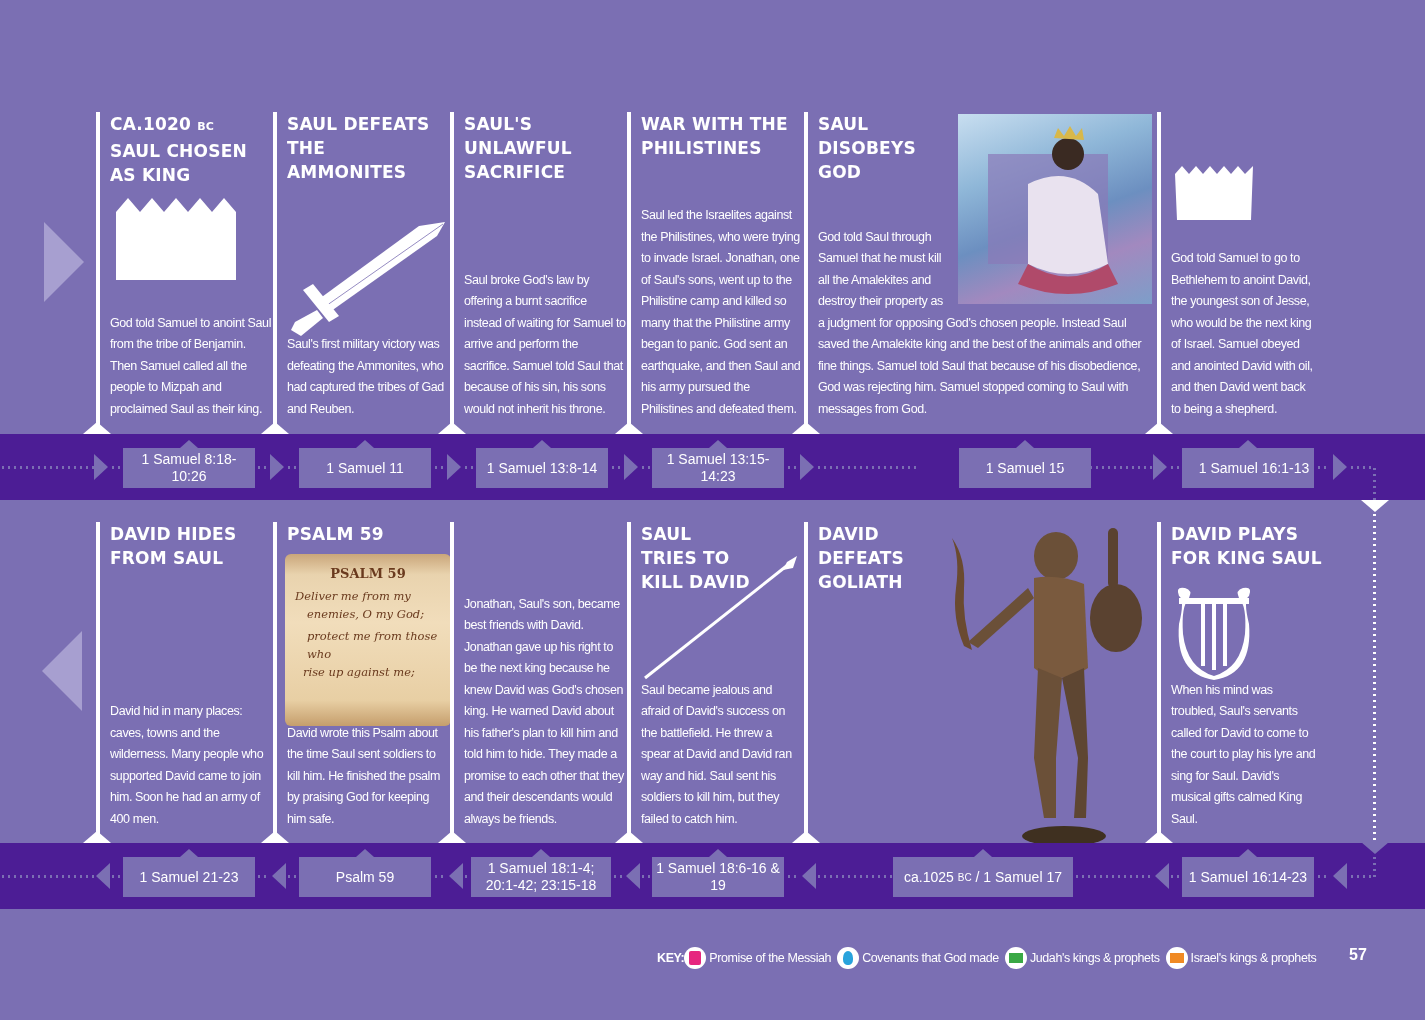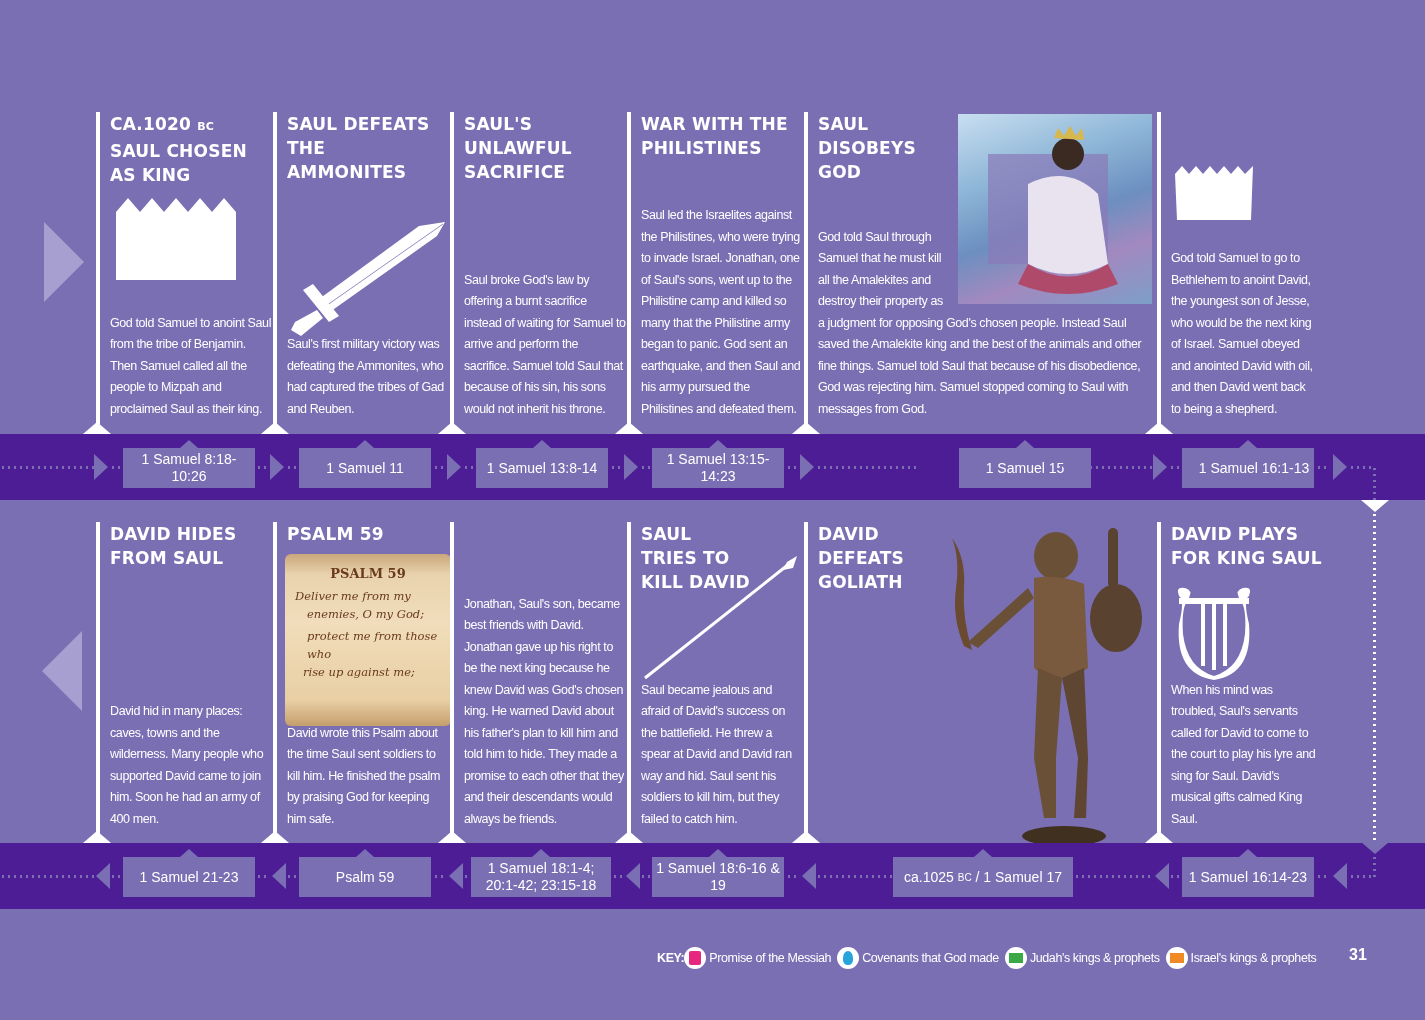--- a/index.html
+++ b/index.html
@@ -354,13 +354,13 @@
       </span>
     <span>Judah's kings &amp; prophets</span>
   </div>
   <div class="key-item">
     <span class="key-icon">
         <span style="width:14px; height:10px; background:#f08a24;"></span>
       </span>
     <span>Israel's kings &amp; prophets</span>
   </div>
 </div>
-<div class="page-num">31</div>
+<div class="page-num">57</div>
 
 </body></html>

